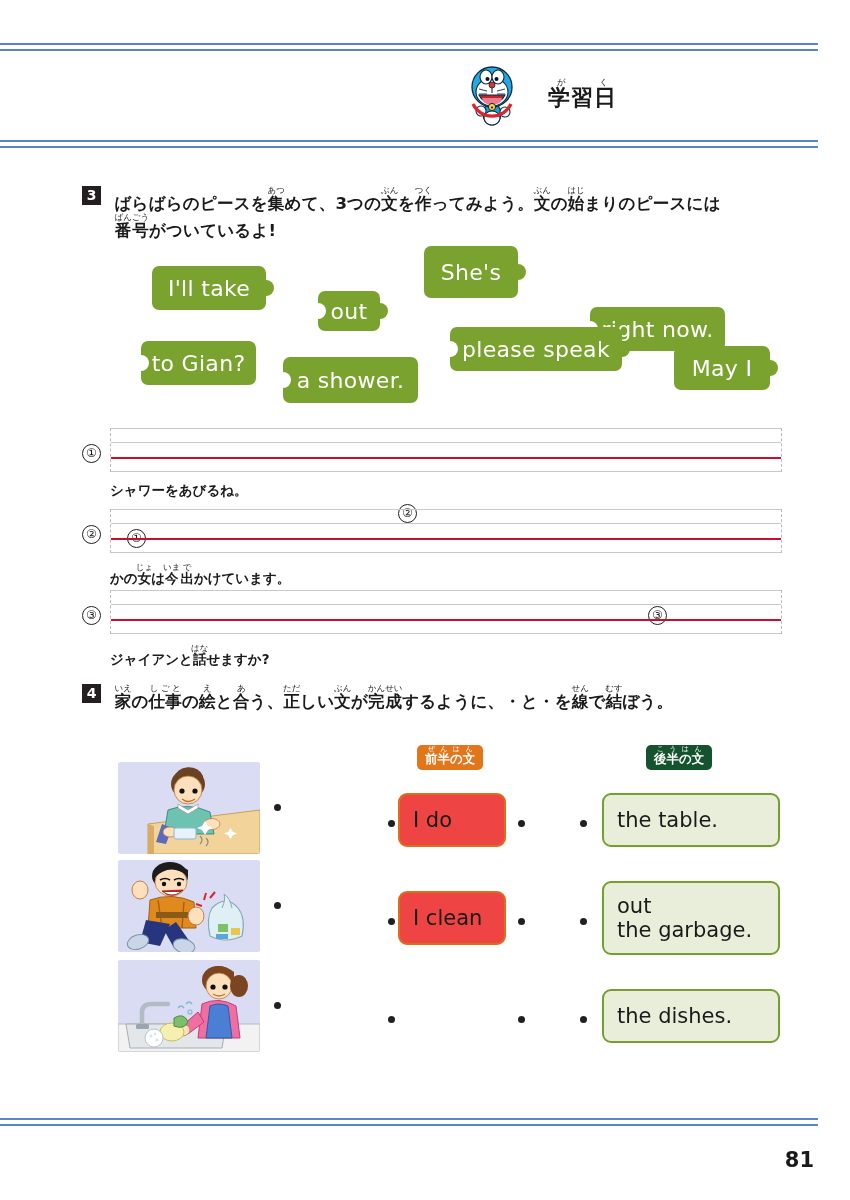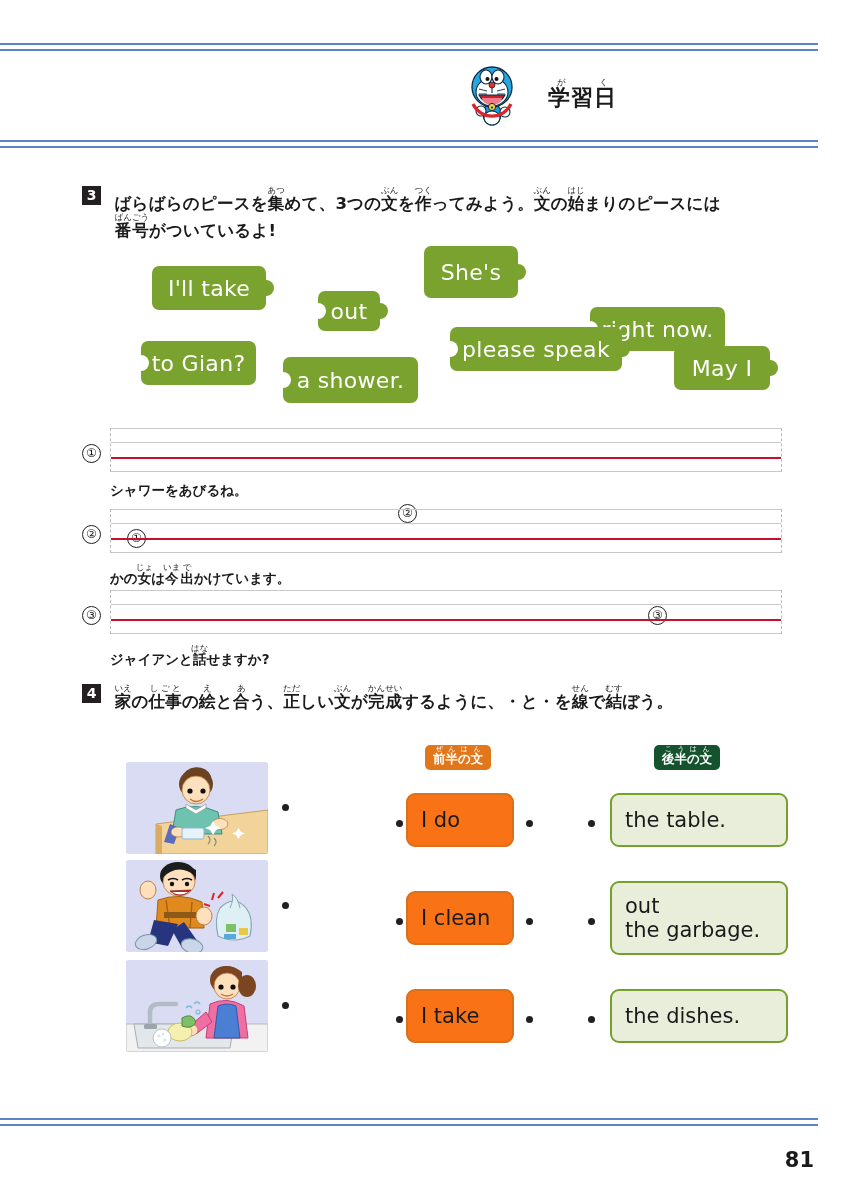--- a/index.html
+++ b/index.html
@@ -134,21 +134,21 @@
   .ruled .l4 { top: 43px; }
 
   .jp-caption {
     position: absolute; left: 28px;
     font-size: 13.5px; font-weight: bold;
     font-family: "DejaVu Sans", sans-serif;
     white-space: nowrap;
   }
 
   
-  #match { position: absolute; top: 732px; left: 8px; width: 676px; height: 348px; }
+  #match { position: absolute; top: 732px; left: 0; width: 676px; height: 348px; }
 
   .col-badge {
     position: absolute;
     border-radius: 5px; color: #fff;
     font-size: 12.5px; font-weight: bold;
     font-family: "DejaVu Sans", sans-serif;
     padding: 3px 8px 4px;
     line-height: 1.15;
   }
   .col-badge rt { color: #fff; font-size: 7px; }
@@ -172,21 +172,21 @@
   .ansbox {
     position: absolute;
     border-radius: 9px;
     display: flex; flex-direction: column; justify-content: center;
     font-family: "DejaVu Sans", sans-serif;
     font-size: 21px;
     color: #1a1a1a;
     padding: 0 13px;
     line-height: 1.16;
   }
-  .ansbox.orange { border: 2.2px solid #d9701a; background: #f97316; }
+  .ansbox.orange { border: 2.2px solid #d9701a; background: #ef4444; }
   .ansbox.green  { border: 2.2px solid #74a02c; background: #e9eedb; }
 
   
   #pageno {
     position: absolute; right: 36px; top: 1148px;
     font-size: 21px; font-weight: bold;
     font-family: "DejaVu Sans", sans-serif;
   }
 </style>
 </head>
@@ -454,23 +454,20 @@
       <circle cx="33" cy="76" r="1.6" fill="#d6e4ec"></circle>
       <circle cx="39" cy="80" r="1.6" fill="#d6e4ec"></circle>
       <circle cx="37" cy="74" r="1.3" fill="#d6e4ec"></circle>
       <path d="M60 48 q3 -4 6 0 M68 44 q3 -4 6 0" fill="none" stroke="#7fb8d4" stroke-width="1.4"></path>
       <circle cx="72" cy="52" r="2" fill="none" stroke="#7fb8d4" stroke-width="1.1"></circle>
     </svg>
   </div>
   <div class="dot" style="left:274px; top:270px;"></div>
 
   <div class="dot" style="left:388px; top:284px;"></div>
-  <div class="ansbox orange" style="left:398px; top:257px; width:108px; height:54px;">
-    <span>I take</span>
-  </div>
   <div class="dot" style="left:518px; top:284px;"></div>
 
   <div class="dot" style="left:580px; top:284px;"></div>
   <div class="ansbox green" style="left:602px; top:257px; width:178px; height:54px;">
     <span>the dishes.</span>
   </div>
 </div>
 
 <div id="pageno">81</div>
 

